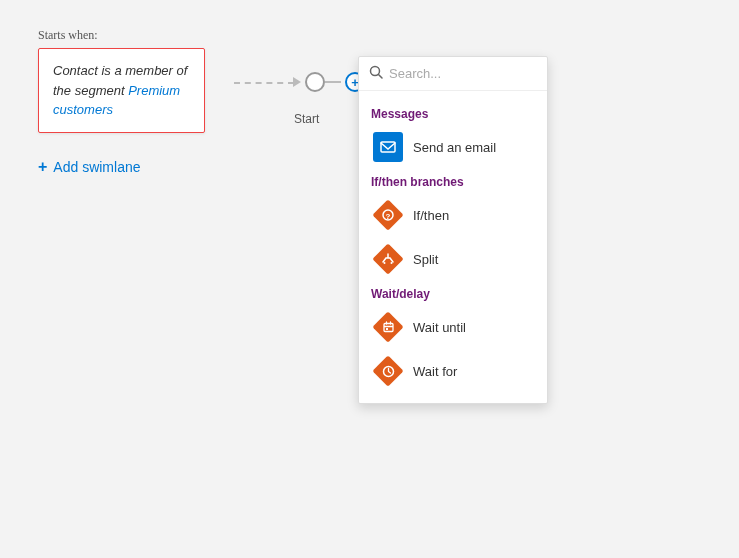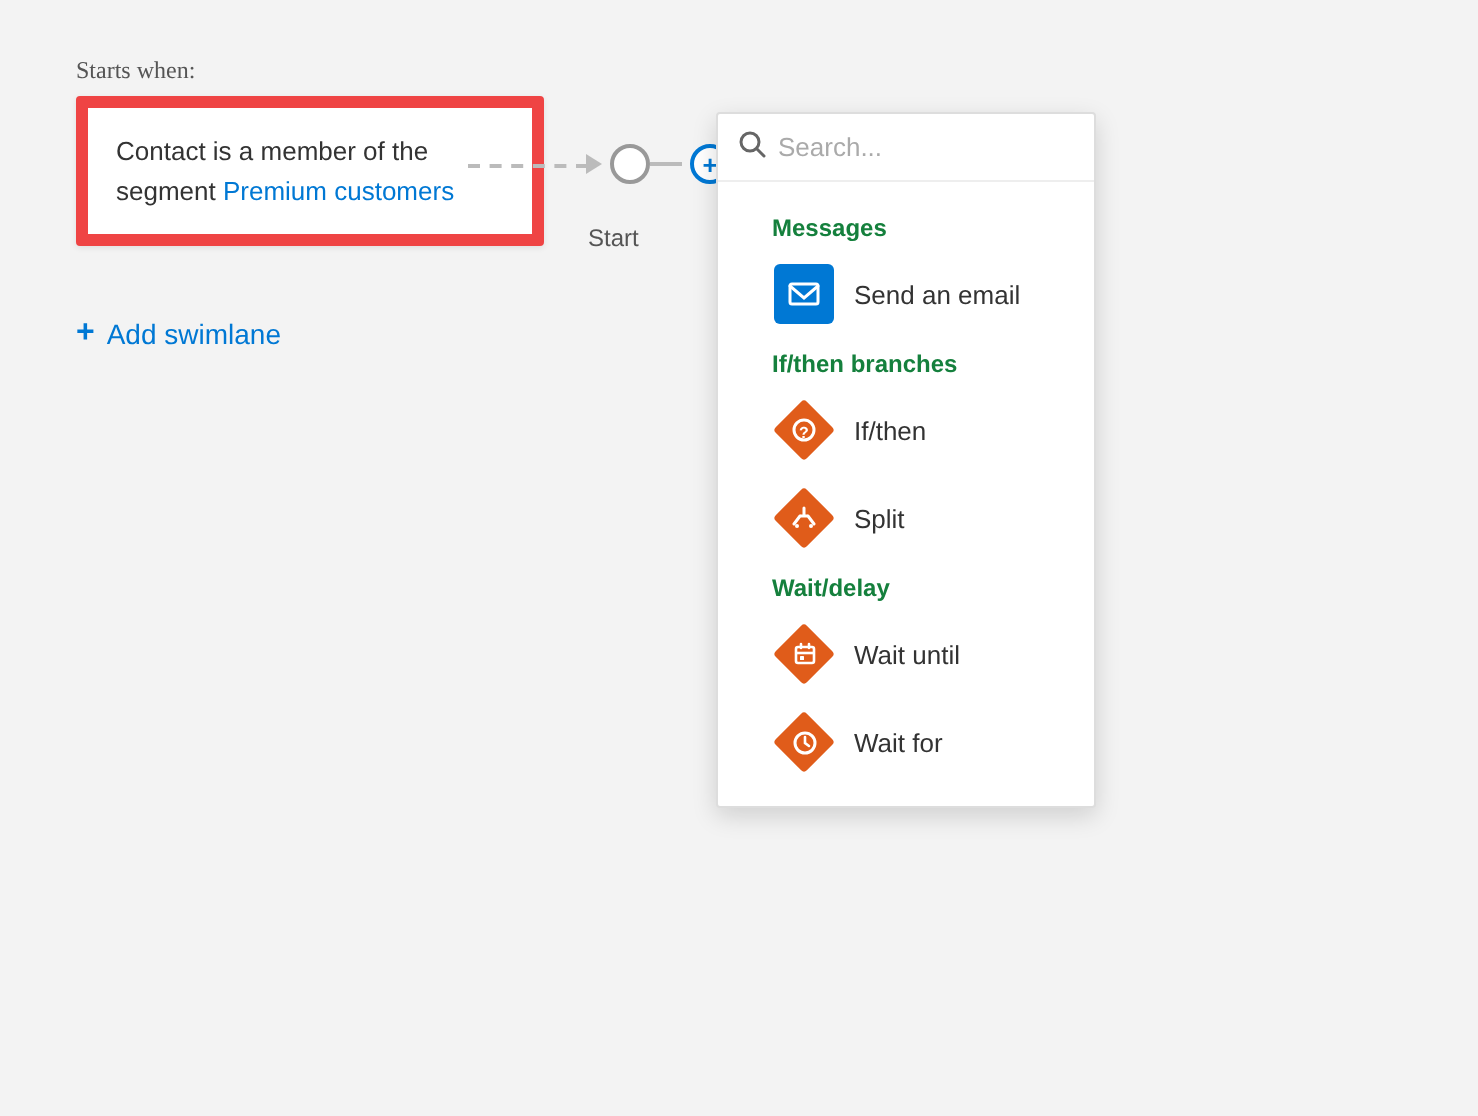--- a/index.html
+++ b/index.html
@@ -27,29 +27,30 @@
       font-size: 12px;
       color: #555;
       font-family: Liberation Serif, serif;
     }
 
     
     .contact-card {
       position: absolute;
       top: 48px;
       left: 38px;
-      width: 234px;
+      width: 167px;
       background: #fff;
-      border: 6px solid #ef4444;
+      border: 1px solid #ef4444;
       border-radius: 2px;
       padding: 12px 14px;
       font-size: 13px;
       color: #333;
       line-height: 1.5;
       box-shadow: 0 1px 3px rgba(0,0,0,0.08);
+      font-style: italic;
     }
 
     .contact-card .link {
       color: #0078d4;
       text-decoration: none;
     }
 
     
     .pipeline {
       position: absolute;
@@ -178,35 +179,34 @@
     .dropdown-content::-webkit-scrollbar {
       width: 6px;
     }
     .dropdown-content::-webkit-scrollbar-thumb {
       background: #ccc;
       border-radius: 3px;
     }
 
     
     .section-header {
-      padding: 6px 27px 4px;
+      padding: 6px 12px 4px;
       font-size: 12px;
-      color: #15803d;
+      color: #701a75;
       font-weight: 600;
     }
 
     
     .menu-item {
       display: flex;
       align-items: center;
       gap: 10px;
       padding: 7px 14px;
       cursor: pointer;
       transition: background 0.1s;
-      margin-left: 14px;
     }
 
     .menu-item-label {
       font-size: 13px;
       color: #333;
     }
 
     
     .icon-box {
       width: 30px;

